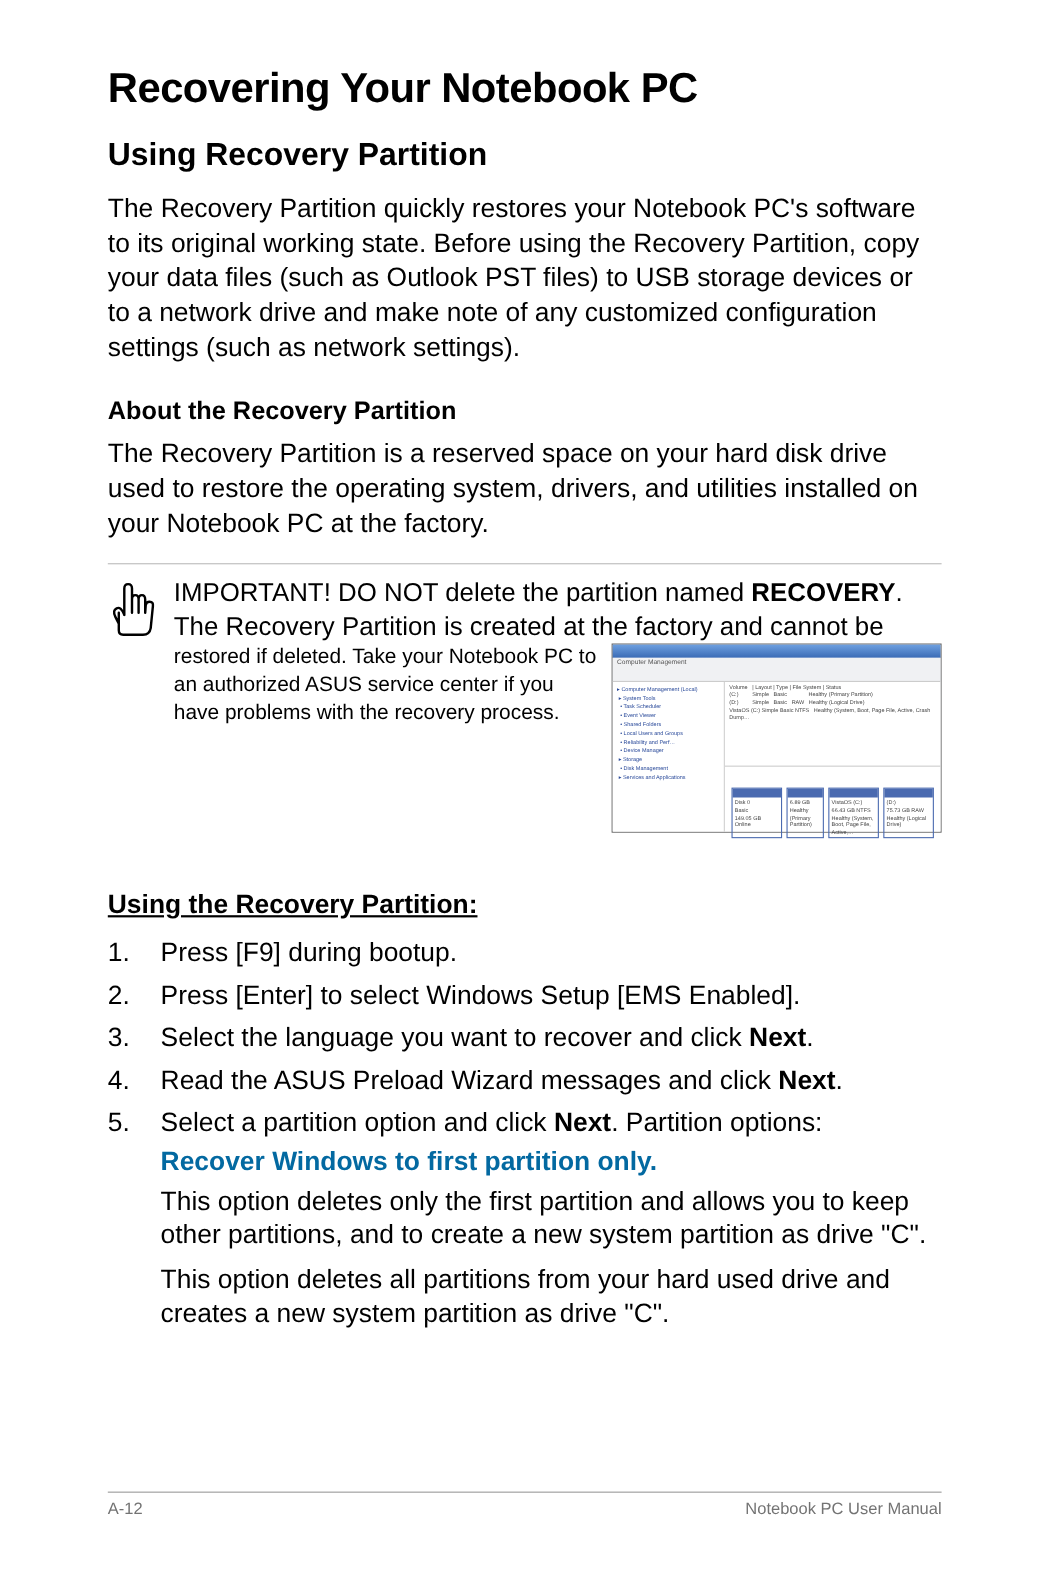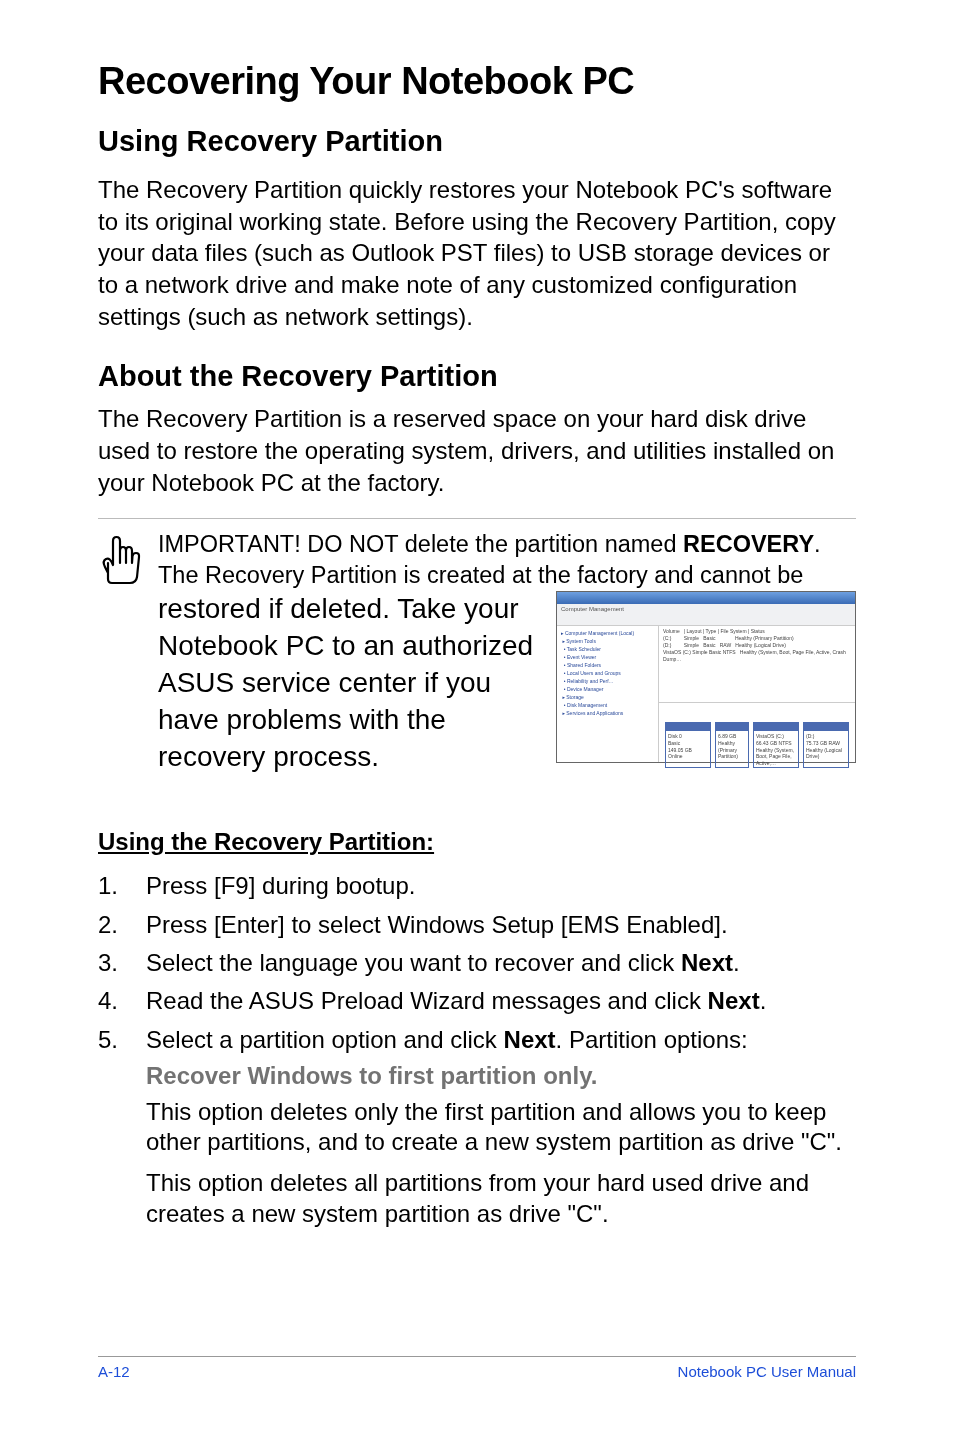--- a/index.html
+++ b/index.html
@@ -1,49 +1,49 @@
 <!DOCTYPE html>
 <html><head>
   <meta charset="utf-8">
   <style>
     * { margin: 0; padding: 0; box-sizing: border-box; }
     html, body { width: 954px; height: 1438px; background: #fff; font-family: "Segoe UI", "Myriad Pro", Arial, sans-serif; color: #000; }
     .page { width: 954px; height: 1438px; position: relative; padding: 60px 98px 0 98px; }
     .h1 { font-size: 38px; font-weight: 800; letter-spacing: -0.5px; margin-top: 0; margin-bottom: 22px; font-family: "Segoe UI", Arial, sans-serif; }
     .h2 { font-size: 29px; font-weight: 700; margin-bottom: 16px; }
-    .h3 { font-size: 29px; font-weight: 700; margin-bottom: 10px; margin-top: 28px; }
+    .h3 { font-size: 23px; font-weight: 700; margin-bottom: 10px; margin-top: 28px; }
     .h4 { font-size: 24px; font-weight: 700; margin-bottom: 14px; text-decoration: underline; }
     .body { font-size: 24px; line-height: 1.32; margin-bottom: 20px; font-weight: 400; }
     .important-row { display: flex; flex-direction: row; align-items: flex-start; margin-top: 10px; border-top: 1px solid #bbb; padding-top: 10px; justify-content: center; }
     .hand-cell { width: 60px; flex: 0 0 60px; padding-top: 4px; }
     .hand-icon { width: 48px; height: 54px; }
     .important-text-col { flex: 1 1 auto; font-size: 23.5px; line-height: 1.32; }
     .important-inner { display: flex; flex-direction: row; }
-    .important-left { flex: 1 1 auto; font-size: 28px; line-height: 1.32; padding-right: 8px; }
+    .important-left { flex: 1 1 auto; font-size: 19px; line-height: 1.32; padding-right: 8px; }
     .cm-thumb { flex: 0 0 300px; }
     .cm-box { width: 300px; height: 172px; border: 1px solid #666; background: linear-gradient(#f2f4f7,#e9edf3 18%, #fff 30%, #fff 100%); position: relative; }
     .cm-title { position: absolute; top: 0; left: 0; right: 0; height: 12px; background: linear-gradient(#6ea0e0,#3a6bb5); }
     .cm-tool { position: absolute; top: 12px; left: 0; right: 0; height: 22px; background: #f0f1f3; border-bottom: 1px solid #ccc; font-size: 6px; color: #555; padding: 2px 4px; }
     .cm-left { position: absolute; top: 34px; left: 0; width: 102px; bottom: 0; border-right: 1px solid #ccc; background: #fff; font-size: 5px; color: #2a4a9a; padding: 3px 4px; line-height: 1.6; }
     .cm-right { position: absolute; top: 34px; left: 102px; right: 0; bottom: 0; background: #fff; }
     .cm-divider { position: absolute; top: 76px; left: 0; right: 0; height: 1px; background: #ccc; }
     .cm-bottom { position: absolute; left: 6px; right: 6px; top: 96px; height: 50px; display: flex; gap: 4px; }
     .cm-seg { flex: 1; border: 1px solid #4a6ab0; height: 46px; font-size: 5px; padding: 2px; color: #444; }
     .cm-seg-head { height: 8px; background: #4a6ab0; margin: -2px -2px 2px -2px; }
     .cm-rows { position: absolute; top: 2px; left: 4px; right: 4px; font-size: 5px; color: #444; line-height: 1.4; }
     .gap-big { height: 52px; }
 
     .ol-item { display: flex; flex-direction: row; font-size: 24px; line-height: 1.35; margin-bottom: 6px; }
     .ol-num { flex: 0 0 48px; padding-left: 0; }
     .ol-body { flex: 1 1 auto; }
     .ol-body b { font-weight: 700; }
-    .sub-h { font-size: 24px; font-weight: 700; color: #737373; margin-top: 4px; margin-bottom: 4px; }
+    .sub-h { font-size: 24px; font-weight: 700; color: #0369a1; margin-top: 4px; margin-bottom: 4px; }
     .sub-p { font-size: 24px; line-height: 1.28; margin-bottom: 10px; }
 
-    .footer { position: absolute; left: 98px; right: 98px; bottom: 58px; border-top: 1px solid #999; padding-top: 6px; display: flex; justify-content: space-between; font-size: 15px; color: #1d4ed8; }
+    .footer { position: absolute; left: 98px; right: 98px; bottom: 58px; border-top: 1px solid #999; padding-top: 6px; display: flex; justify-content: space-between; font-size: 15px; color: #737373; }
 
     .hand-svg-path { fill: none; stroke: #000; stroke-width: 2.2; stroke-linejoin: round; stroke-linecap: round; }
   </style>
 </head>
 <body>
 
 <div class="page">
 
   <div class="h1">Recovering Your Notebook PC</div>
 

